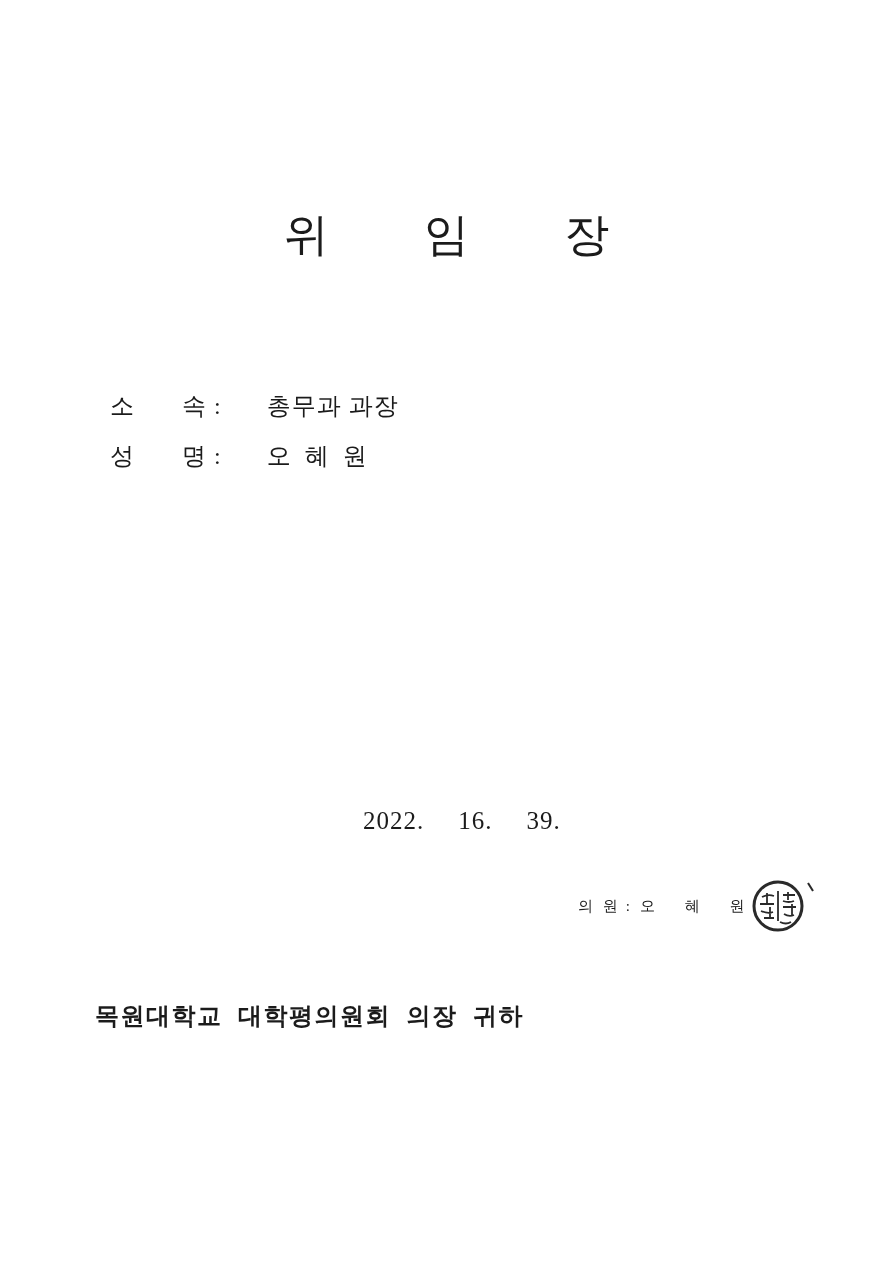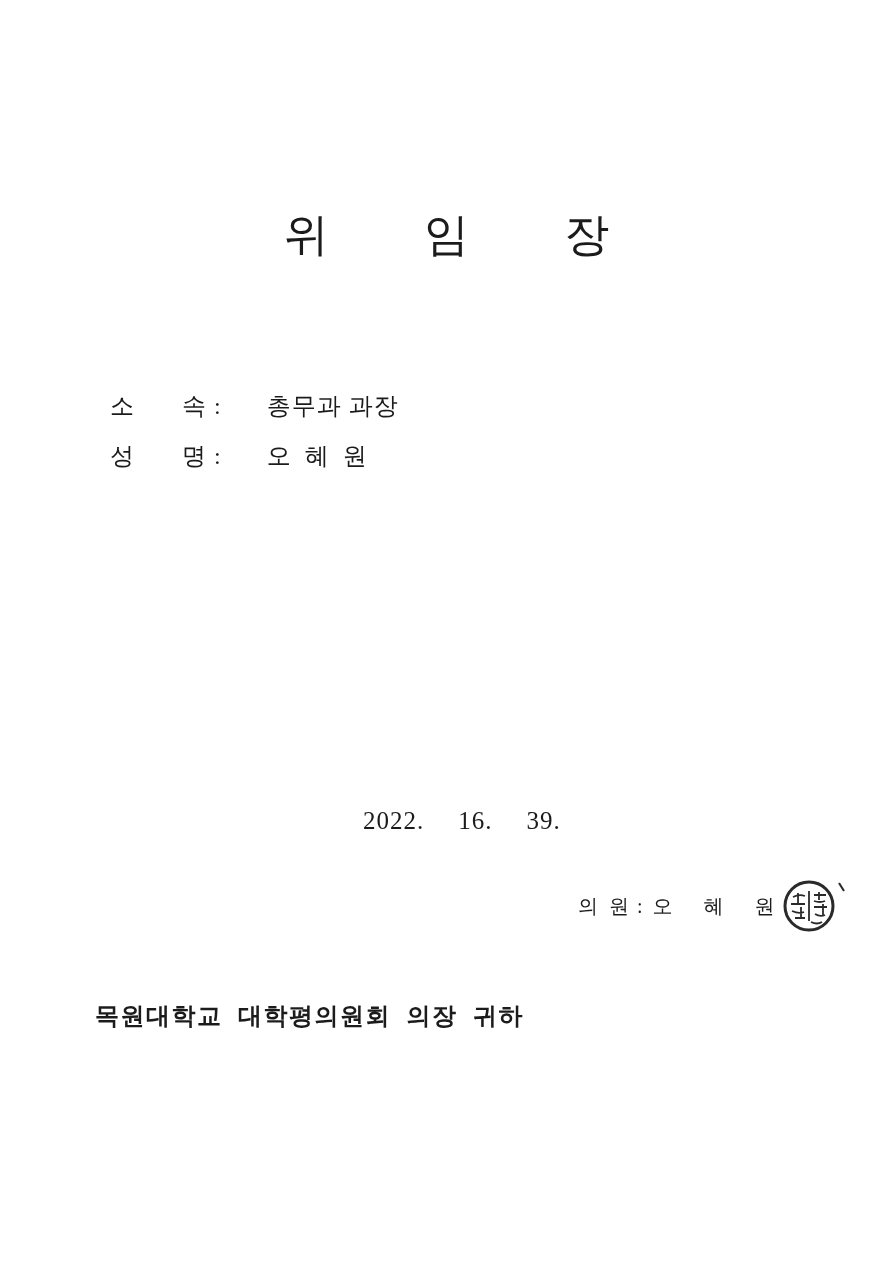--- a/index.html
+++ b/index.html
@@ -89,21 +89,21 @@
     letter-spacing: 1px;
     margin-top: 44px;
   }
   
   .signature {
     position: absolute;
     left: 578px;
     top: 880px;
     display: flex;
     align-items: center;
-    font-size: 20px;
+    font-size: 15px;
     height: 52px;
   }
   .sig-role { word-spacing: 6px; }
   .sig-colon { margin: 0 10px 0 8px; }
   .sig-name { word-spacing: 26px; white-space: pre; }
   .seal {
     margin-left: 6px;
     width: 72px;
     height: 58px;
     flex: 0 0 auto;

